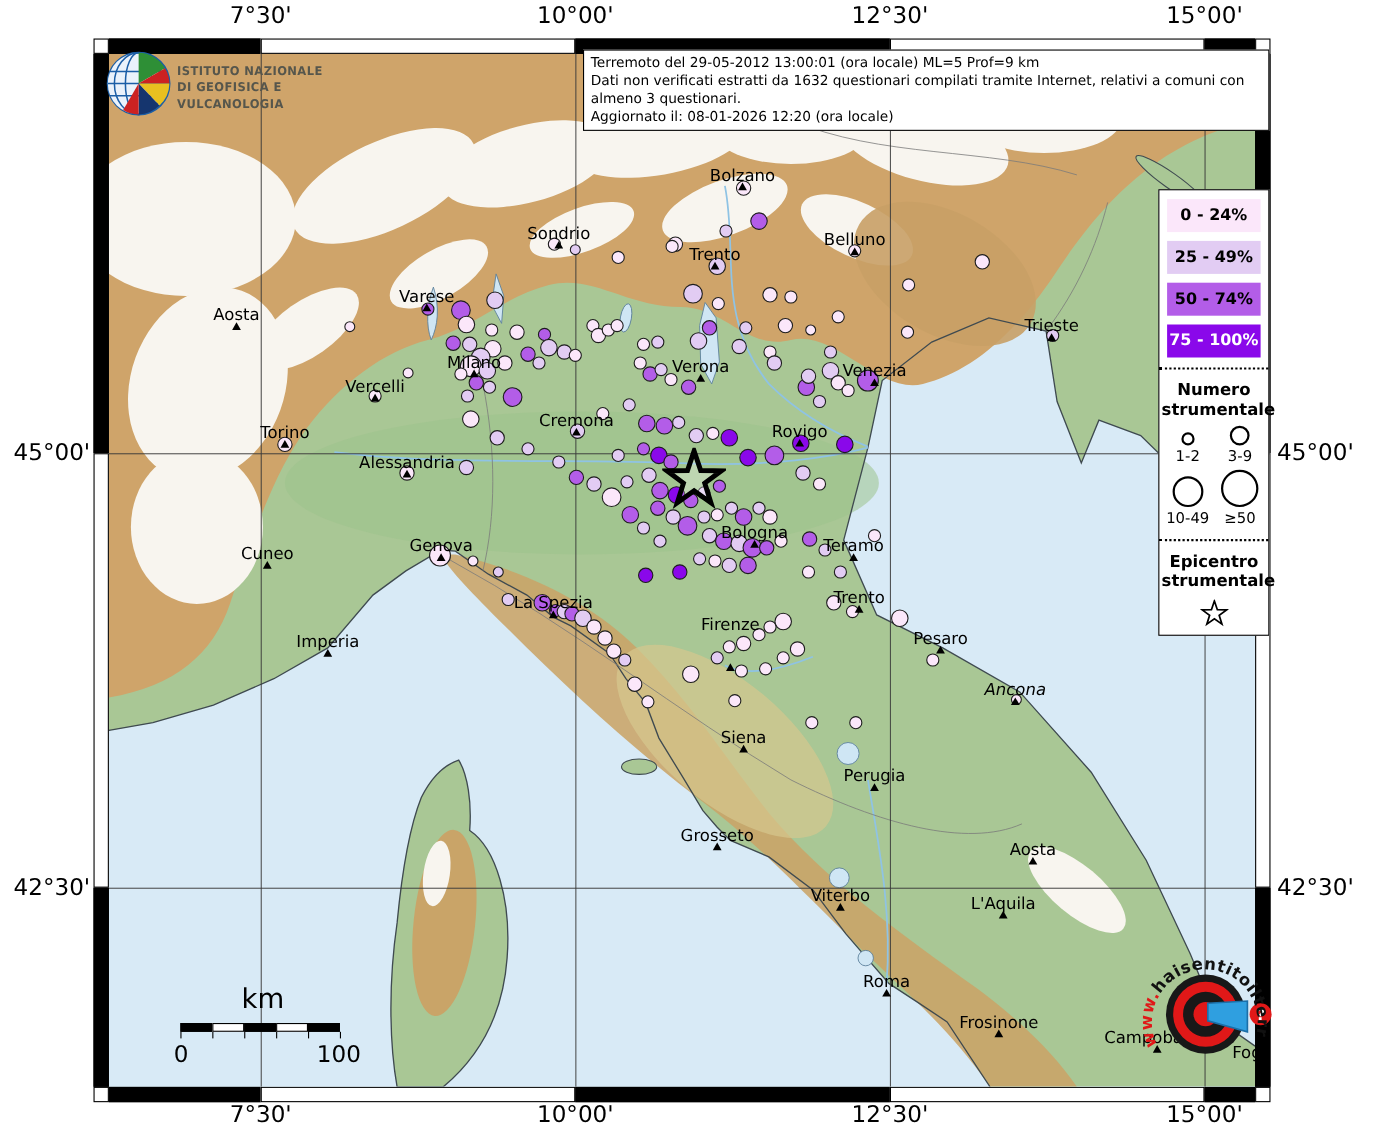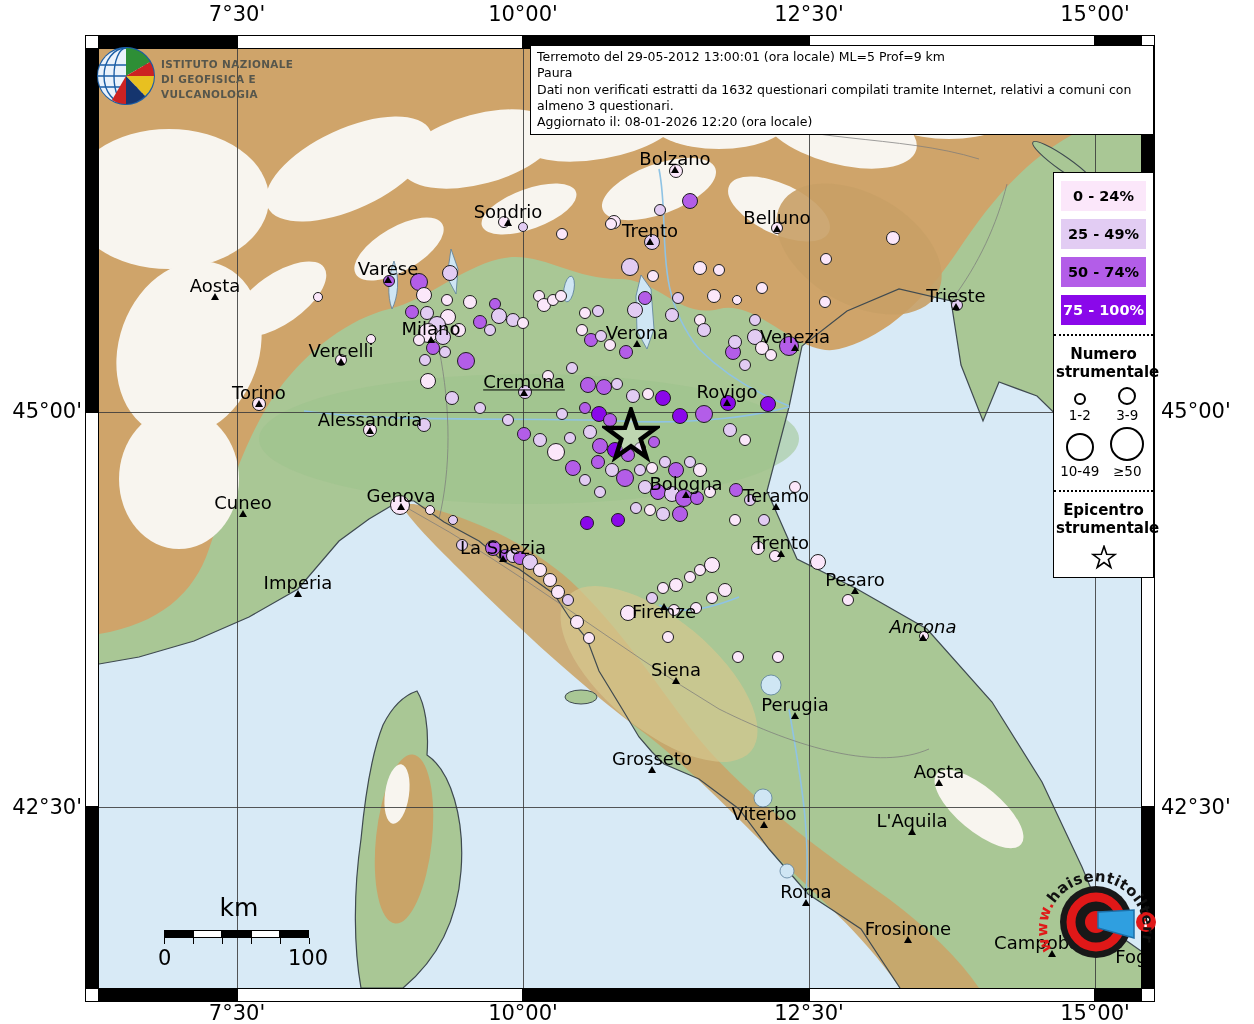--- a/index.html
+++ b/index.html
@@ -20,21 +20,21 @@
   
   #map-inner{position:absolute;left:99px;top:49px;width:1042px;height:939px;overflow:hidden;background:#d8eaf6;}
   #terrain{position:absolute;left:0;top:0;z-index:1;}
   .gline{position:absolute;background:#3a3a3a;opacity:.85;z-index:2;}
   .gline.v{width:1px;height:939px;top:0;}
   .gline.h{height:1px;width:1042px;left:0;}
   #points-layer,#cities-layer{position:absolute;left:0;top:0;width:100%;height:100%;}
   #points-layer{z-index:3;} #cities-layer{z-index:5;}
   #epicenter-star{position:absolute;z-index:4;}
   .pt{position:absolute;border-radius:50%;border:1px solid #1d1d1d;box-sizing:border-box;}
-  .city{position:absolute;transform:translate(-50%,-55%);font-size:18px;color:#000;white-space:nowrap;z-index:5;}
+  .city{position:absolute;transform:translate(-50%,-55%);font-size:15px;color:#000;white-space:nowrap;z-index:5;}
   .city-marker{position:absolute;width:0;height:0;transform:translate(-50%,0);
                border-left:4px solid transparent;border-right:4px solid transparent;border-bottom:7px solid #000;z-index:5;}
 
   
   #title-box{position:absolute;left:530px;top:45px;width:624px;box-sizing:border-box;background:#fff;
              border:1px solid #000;padding:3px 6px 4px 6px;font-size:12.5px;line-height:1.3;z-index:20;}
 
   
   #legend{position:absolute;left:1053px;top:172px;width:101px;box-sizing:border-box;background:#fff;
           border:1px solid #000;z-index:21;padding-bottom:6px;}
@@ -365,21 +365,21 @@
         <div class="city" style="left: 332px; top: 281px;">Milano</div>
         <div class="city-marker" style="left: 332px; top: 287px;"></div>
         <div class="city" style="left: 538px; top: 285px;">Verona</div>
         <div class="city-marker" style="left: 538px; top: 291px;"></div>
         <div class="city" style="left: 696px; top: 289px;">Venezia</div>
         <div class="city-marker" style="left: 696px; top: 295px;"></div>
         <div class="city" style="left: 242px; top: 303px;">Vercelli</div>
         <div class="city-marker" style="left: 242px; top: 309px;"></div>
         <div class="city" style="left: 160px; top: 345px;">Torino</div>
         <div class="city-marker" style="left: 160px; top: 351px;"></div>
-        <div class="city" style="left: 425px; top: 334px; text-decoration: underline;">Cremona</div>
+        <div class="city" style="left: 425px; top: 334px;">Cremona</div>
         <div class="city-marker" style="left: 425px; top: 340px;"></div>
         <div class="city" style="left: 628px; top: 344px;">Rovigo</div>
         <div class="city-marker" style="left: 628px; top: 350px;"></div>
         <div class="city" style="left: 271px; top: 372px;">Alessandria</div>
         <div class="city-marker" style="left: 271px; top: 378px;"></div>
         <div class="city" style="left: 302px; top: 448px;">Genova</div>
         <div class="city-marker" style="left: 302px; top: 454px;"></div>
         <div class="city" style="left: 587px; top: 436px;">Bologna</div>
         <div class="city-marker" style="left: 587px; top: 442px;"></div>
         <div class="city" style="left: 677px; top: 448px;">Teramo</div>
@@ -387,21 +387,21 @@
         <div class="city" style="left: 144px; top: 455px;">Cuneo</div>
         <div class="city-marker" style="left: 144px; top: 461px;"></div>
         <div class="city" style="left: 682px; top: 495px;">Trento</div>
         <div class="city-marker" style="left: 682px; top: 501px;"></div>
         <div class="city" style="left: 404px; top: 500px;">La Spezia</div>
         <div class="city-marker" style="left: 404px; top: 506px;"></div>
         <div class="city" style="left: 199px; top: 535px;">Imperia</div>
         <div class="city-marker" style="left: 199px; top: 541px;"></div>
         <div class="city" style="left: 756px; top: 532px;">Pesaro</div>
         <div class="city-marker" style="left: 756px; top: 538px;"></div>
-        <div class="city" style="left: 565px; top: 564px;">Firenze</div>
+        <div class="city" style="left: 565px; top: 520px;">Firenze</div>
         <div class="city-marker" style="left: 565px; top: 554px;"></div>
         <div class="city" style="left: 824px; top: 579px; font-style: italic;">Ancona</div>
         <div class="city-marker" style="left: 824px; top: 585px;"></div>
         <div class="city" style="left: 577px; top: 622px;">Siena</div>
         <div class="city-marker" style="left: 577px; top: 628px;"></div>
         <div class="city" style="left: 696px; top: 657px;">Perugia</div>
         <div class="city-marker" style="left: 696px; top: 663px;"></div>
         <div class="city" style="left: 553px; top: 711px;">Grosseto</div>
         <div class="city-marker" style="left: 553px; top: 717px;"></div>
         <div class="city" style="left: 840px; top: 724px;">Aosta</div>
@@ -452,21 +452,20 @@
   <div class="axlab bot" style="left:468px">10°00'</div>
   <div class="axlab bot" style="left:754px">12°30'</div>
   <div class="axlab bot" style="left:1040px">15°00'</div>
   <div class="axlab lft" style="top:399px">45°00'</div>
   <div class="axlab lft" style="top:795px">42°30'</div>
   <div class="axlab rgt" style="top:399px">45°00'</div>
   <div class="axlab rgt" style="top:795px">42°30'</div>
 
   <div id="title-box">
     <div>Terremoto del 29-05-2012 13:00:01 (ora locale) ML=5 Prof=9 km</div>
-    <div>Paura</div>
     <div>Dati non verificati estratti da 1632 questionari compilati tramite Internet, relativi a comuni con almeno 3 questionari.</div>
     <div>Aggiornato il: 08-01-2026 12:20 (ora locale)</div>
   </div>
 
   <div id="ingv">
     <svg width="62" height="62" viewBox="0 0 62 62">
       <circle cx="31" cy="31" r="28" fill="#ffffff" stroke="#1b5ea6" stroke-width="2"></circle>
       <path d="M31,3 A28,28 0 0,0 31,59 Z" fill="#eaf2fb"></path>
       <g stroke="#1b5ea6" stroke-width="1.4" fill="none">
         <ellipse cx="31" cy="31" rx="12" ry="28"></ellipse>

